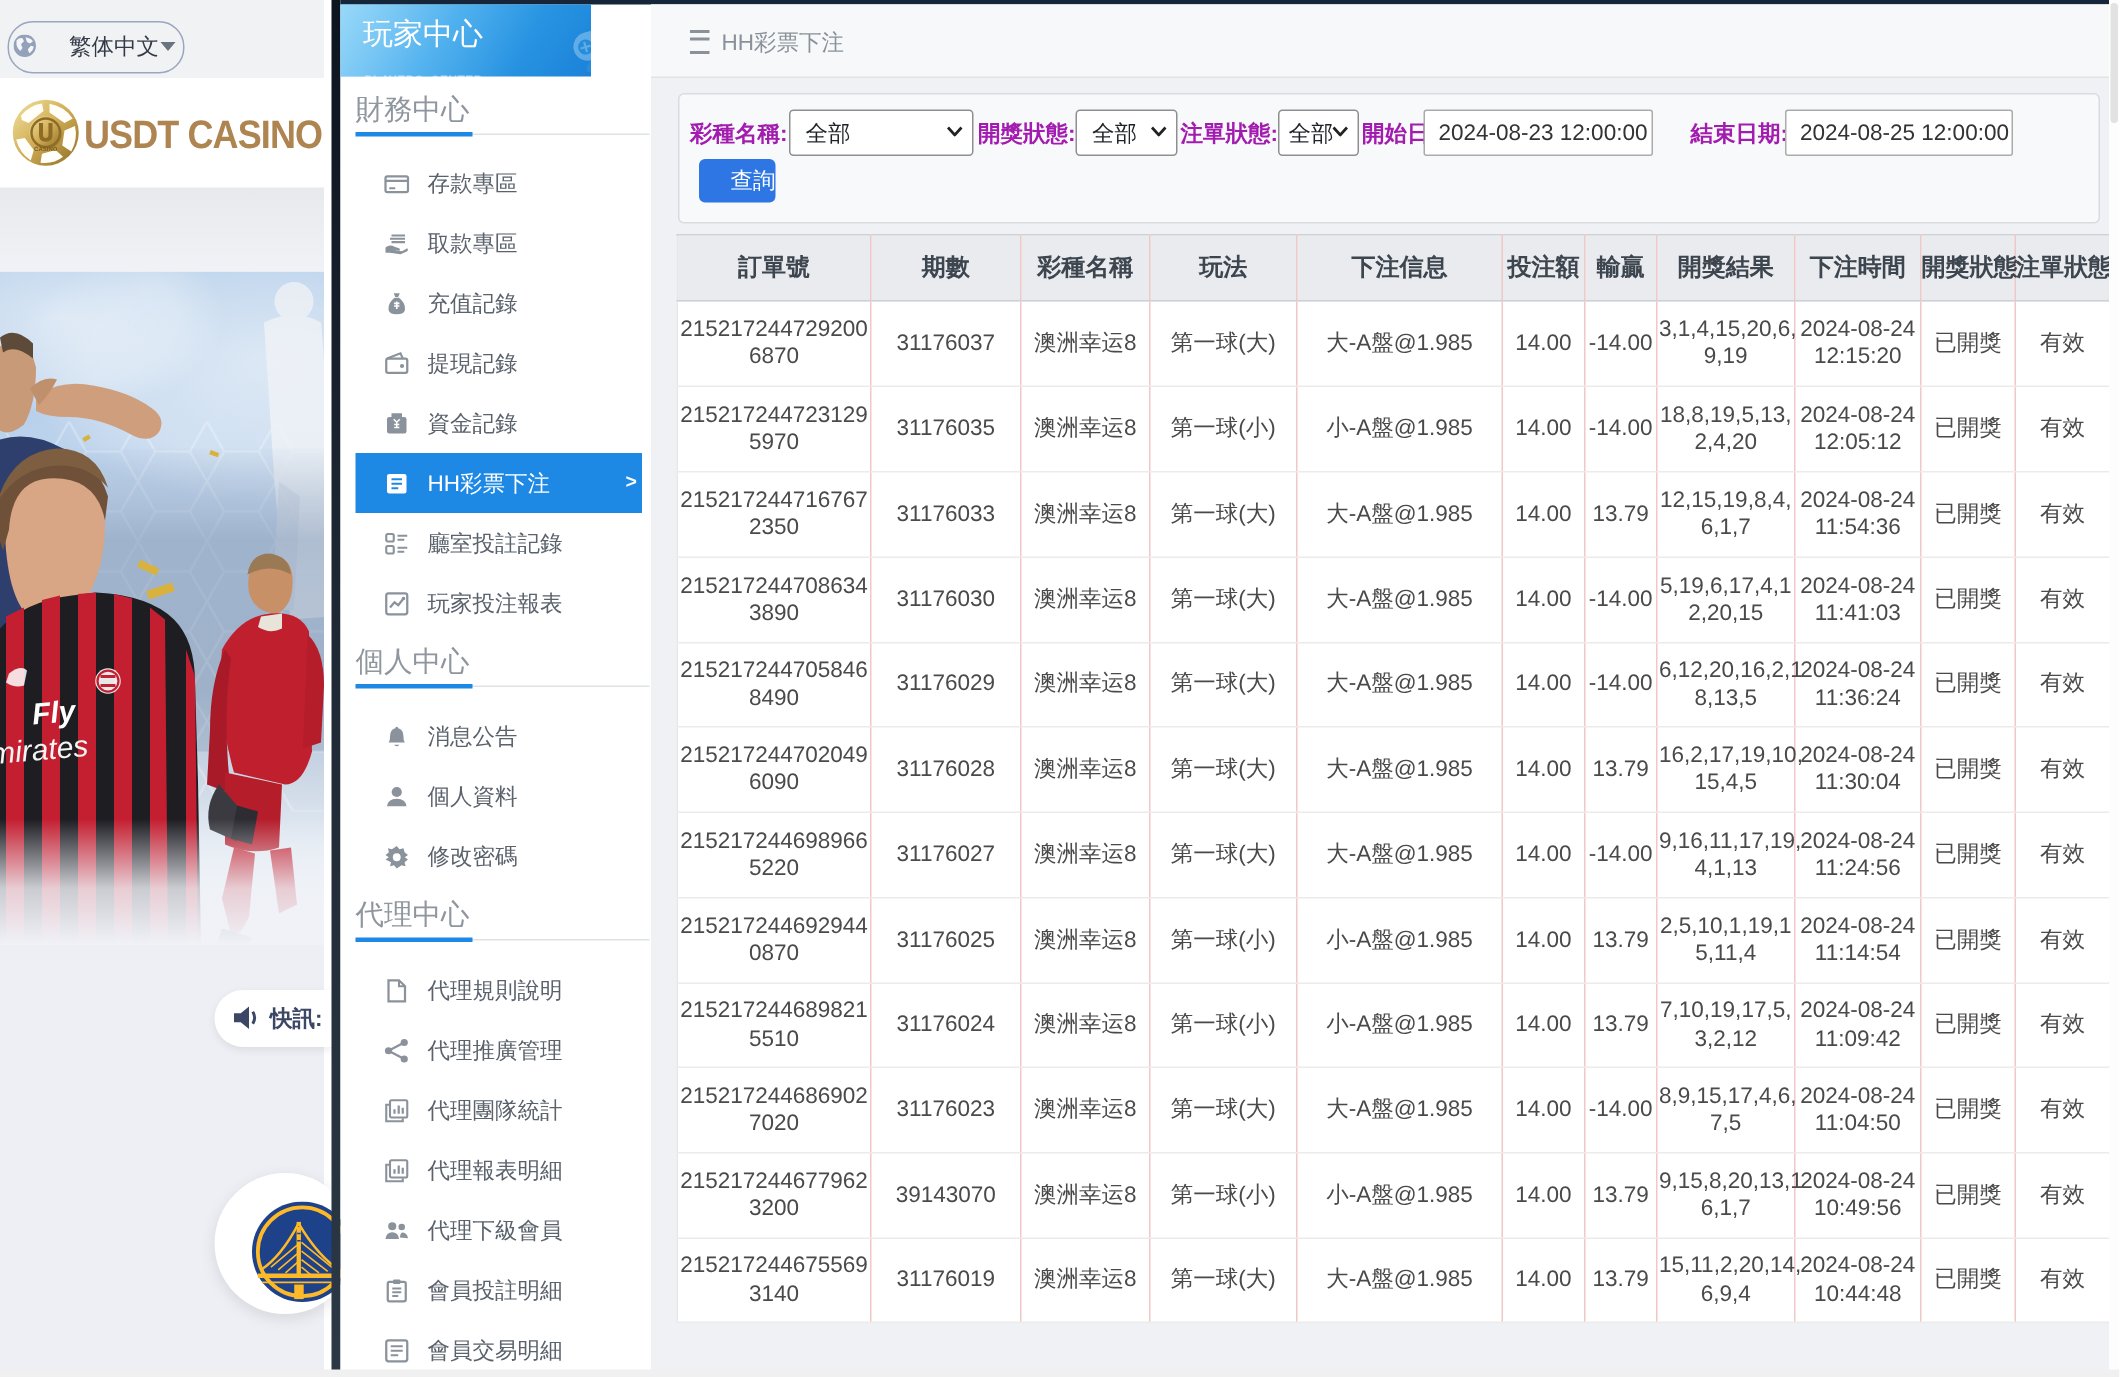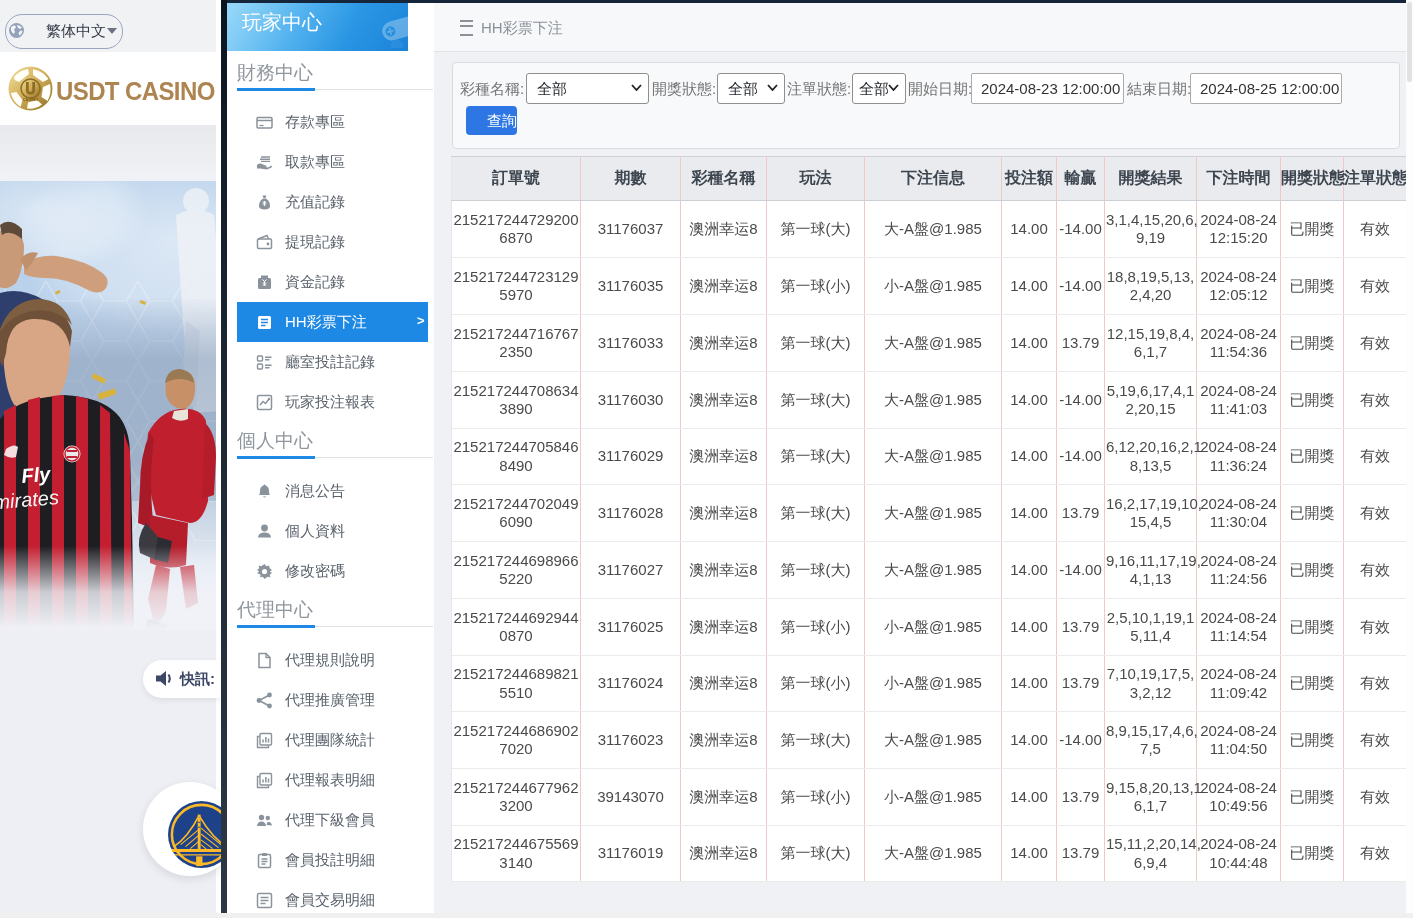--- a/index.html
+++ b/index.html
@@ -15,41 +15,41 @@
 #greystrip{left:0;top:125px;width:221px;height:56px;background:linear-gradient(#e7e9ec,#f1f2f5);}
 #lowerbg{left:0;top:630px;width:221px;height:288px;background:#edeff4;}
 #ticker{left:143px;top:660px;width:79px;height:38px;background:#fff;border-radius:19px 0 0 19px;box-shadow:0 2px 6px rgba(0,0,0,0.08);}
 #tickertext{left:180px;top:670px;font-size:15px;font-weight:bold;color:#3c4766;}
 #gswwhite{left:143px;top:782px;width:94px;height:94px;border-radius:50%;background:#fff;box-shadow:0 3px 10px rgba(0,0,0,0.10);}
 
 #panelborder{left:221px;top:0;width:6px;height:918px;background:linear-gradient(#0c1420,#1d2733 40%,#2c3845);}
 #paneltop{left:227px;top:0;width:1179px;height:3px;background:#16263a;}
 
 #sidebar{left:227px;top:3px;width:207px;height:915px;background:#fff;}
-#bluehead{left:227px;top:3px;width:181px;height:48px;background:linear-gradient(125deg,#62c4f5 0%,#35a5ec 40%,#1b82d8 100%);overflow:hidden;}
+#bluehead{left:227px;top:3px;width:167px;height:48px;background:linear-gradient(125deg,#62c4f5 0%,#35a5ec 40%,#1b82d8 100%);overflow:hidden;}
 #bh1{left:15px;top:6px;font-size:20px;color:#fff;}
 #bh2{left:16px;top:46px;font-size:8px;color:#fff;letter-spacing:0.3px;font-weight:bold;}
 .sectitle{left:237px;width:196px;font-size:19px;color:#8f969e;}
 .secline{left:237px;width:196px;height:1px;background:#dfe1e5;}
 .secline i{position:absolute;left:0;top:-1px;width:78px;height:3px;background:#1e88e5;}
 .mitem{left:227px;width:207px;height:40px;color:#5a626c;font-size:15px;}
 .mitem .ic{position:absolute;left:29px;top:12px;width:17px;height:17px;}
 .mitem .tx{position:absolute;left:58px;top:11px;}
 #selitem{left:237px;top:302px;width:191px;height:40px;background:#1e88e5;color:#fff;font-size:15px;}
 #selitem .ic{position:absolute;left:19px;top:12px;width:17px;height:17px;}
 #selitem .tx{position:absolute;left:48px;top:11px;}
 #selitem .ch{position:absolute;left:180px;top:11px;font-weight:bold;font-size:13px;}
 
 #main{left:434px;top:3px;width:972px;height:915px;background:#f0f1f4;}
 #nav{left:434px;top:3px;width:972px;height:48px;background:#f7f8fa;border-bottom:1px solid #e1e3e6;}
 #navtitle{left:481px;top:19px;font-size:15px;color:#8a9199;}
 #hamb{left:460px;top:20px;width:13px;height:12px;border-top:2px solid #8a9199;border-bottom:2px solid #8a9199;}
 #hamb i{position:absolute;left:0;top:3px;width:13px;height:2px;background:#8a9199;}
 #filter{left:452px;top:62px;width:946px;height:85px;background:#f8f9fb;border:1px solid #d8dbdf;border-radius:4px;}
-.flabel{top:80px;font-size:15px;color:#737373;}
+.flabel{top:80px;font-size:15px;color:#a21caf;font-weight:bold;}
 .fsel{top:73px;height:29px;background:#fff;border:1px solid #8f8f8f;border-radius:3px;}
 .fsel .t{position:absolute;left:10px;top:6px;font-size:15px;color:#1f2329;}
 .fsel svg{position:absolute;right:6px;top:10px;}
 .finput{top:73px;height:29px;background:#fff;border:1px solid #ababab;border-radius:2px;font-size:15px;color:#333;white-space:nowrap;}
 .finput span{position:absolute;left:9px;top:6px;}
 #qbtn{left:466px;top:106px;width:51px;height:29px;background:#2d76e4;border-radius:4px;color:#fff;font-size:15px;text-align:right;line-height:29px;}
 
 #tbl{left:451px;top:156px;width:955px;background:#fff;border-collapse:collapse;table-layout:fixed;}
 #tbl th{background:#e9ebef;border-top:1px solid #cdd0d5;border-bottom:1px solid #cdd0d5;border-right:1px solid #f0c8c8;height:43px;font-size:16px;color:#3d454f;font-weight:bold;padding:0;white-space:nowrap;font-family:Liberation Mono, monospace;}
 #tbl td{border-right:1px solid #f0c8c8;border-bottom:1px solid #ebebeb;height:56px;font-size:15px;color:#4a4a4a;text-align:center;padding:0 1px;white-space:nowrap;line-height:18.5px;}
@@ -433,21 +433,21 @@
       </svg>
     </div>
     <div class="abs flabel" style="left:787px">注單狀態:</div>
     <div class="abs fsel" style="left:852px;width:52px">
       <span class="t" style="position:absolute;left:6px;top:6px;font-size:15px;color:#1f2329">全部</span>
       <svg width="11" height="7" viewBox="0 0 11 7">
         <path d="M1 1l4.5 5L10 1" stroke="#222" stroke-width="1.8" fill="none"></path>
       </svg>
     </div>
     <div class="abs flabel" style="left:908px">開始日期:</div>
-    <div class="abs finput" style="left:971px;width:151px">
+    <div class="abs finput" style="left:949px;width:151px">
       <span>2024-08-23 12:00:00</span>
     </div>
     <div class="abs flabel" style="left:1127px">結束日期:</div>
     <div class="abs finput" style="left:1190px;width:150px">
       <span>2024-08-25 12:00:00</span>
     </div>
   </div>
 <div class="abs" id="qbtn">查詢</div>
 <table class="abs" id="tbl">
     <colgroup>

